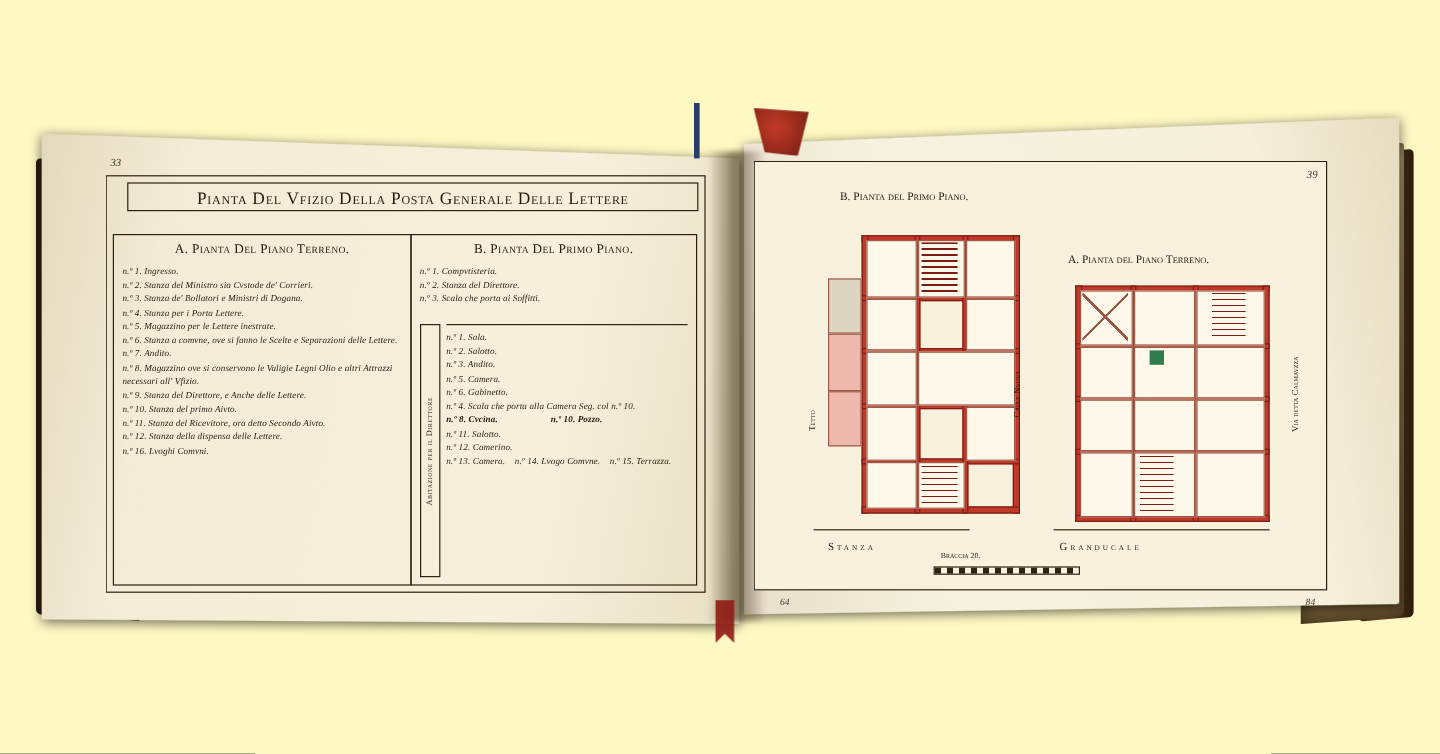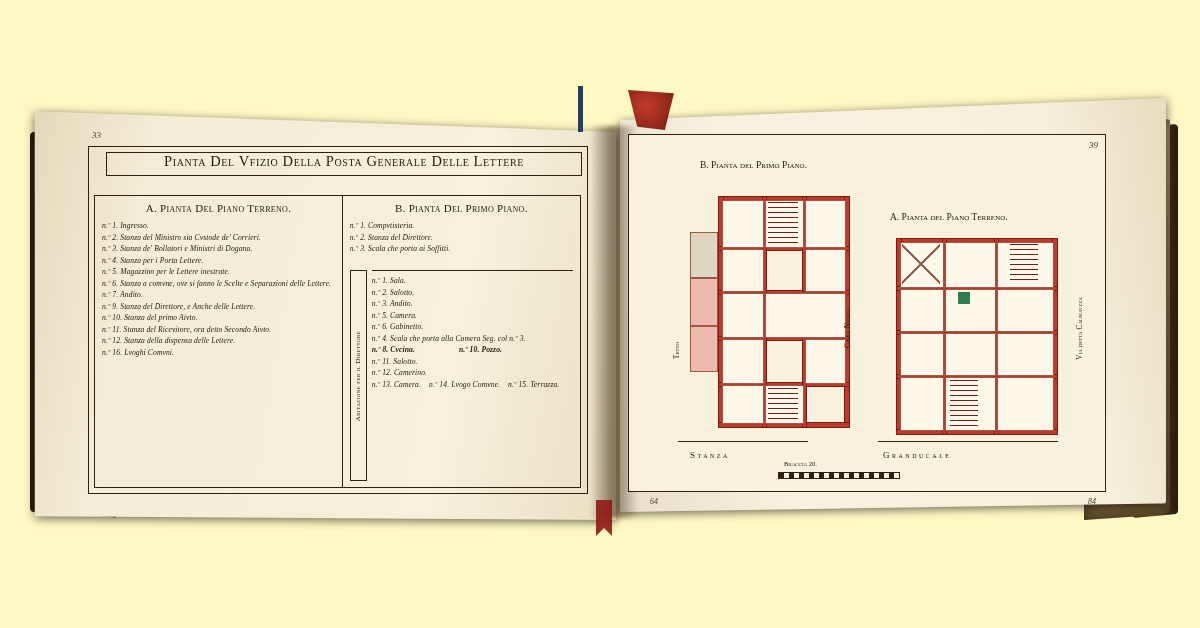--- a/index.html
+++ b/index.html
@@ -152,21 +152,21 @@
     position: absolute;
     left: 0; top: 0; right: 0; bottom: 0;
     border: 1.4px solid #2e2112;
   }
   .title-band {
     position: absolute;
     left: 18px; top: 6px; right: 6px;
     height: 22px;
     border: 1.1px solid #2e2112;
     display: flex;
-    align-items: flex-start;
+    align-items: flex-end;
     justify-content: center;
   }
   .title-band .t {
     font-variant: small-caps;
     font-size: 14.5px;
     letter-spacing: .6px;
     white-space: nowrap;
   }
   .annot-band {
     position: absolute;
@@ -357,20 +357,21 @@
         <div class="col col-a">
           <div class="col-head">A. Pianta Del Piano Terreno.</div>
 
           <div class="entry">n.º 1. Ingresso.</div>
           <div class="entry">n.º 2. Stanza del Ministro sia Cvstode de' Corrieri.</div>
           <div class="entry">n.º 3. Stanza de' Bollatori e Ministri di Dogana.</div>
           <div class="entry">n.º 4. Stanza per i Porta Lettere.</div>
           <div class="entry">n.º 5. Magazzino per le Lettere inestrate.</div>
           <div class="entry wrap">n.º 6. Stanza a comvne, ove si fanno le Scelte e Separazioni delle Lettere.</div>
           <div class="entry">n.º 7. Andito.</div>
+          <div class="entry wrap">n.º 8. Magazzino ove si conservono le Valigie Legni Olio e altri Attrazzi necessari all' Vfizio.</div>
           <div class="entry">n.º 9. Stanza del Direttore, e Anche delle Lettere.</div>
           <div class="entry">n.º 10. Stanza del primo Aivto.</div>
           <div class="entry">n.º 11. Stanza del Ricevitore, ora detto Secondo Aivto.</div>
           <div class="entry">n.º 12. Stanza della dispensa delle Lettere.</div>
           <div class="entry">n.º 16. Lvoghi Comvni.</div>
         </div>
 
         <div class="col col-b">
           <div class="col-head">B. Pianta Del Primo Piano.</div>
 
@@ -381,21 +382,21 @@
           <div class="sub-wrap">
             <div class="vlabel">
               <span>Abitazione per il Direttore</span>
             </div>
             <div class="sub-list">
               <div class="entry">n.º 1. Sala.</div>
               <div class="entry">n.º 2. Salotto.</div>
               <div class="entry">n.º 3. Andito.</div>
               <div class="entry">n.º 5. Camera.</div>
               <div class="entry">n.º 6. Gabinetto.</div>
-              <div class="entry">n.º 4. Scala che porta alla Camera Seg. col n.º 3.</div>
+              <div class="entry">n.º 4. Scala che porta alla Camera Seg. col n.º 10.</div>
               <div style="display:flex; gap:44px;font-weight:bold;">
                 <div class="entry">n.º 8. Cvcina.</div>
                 <div class="entry">n.º 10. Pozzo.</div>
               </div>
               <div class="entry">n.º 11. Salotto.</div>
               <div class="entry">n.º 12. Camerino.</div>
               <div style="display:flex; gap:8px;">
                 <div class="entry">n.º 13. Camera.</div>
                 <div class="entry">n.º 14. Lvogo Comvne.</div>
                 <div class="entry">n.º 15. Terrazza.</div>

